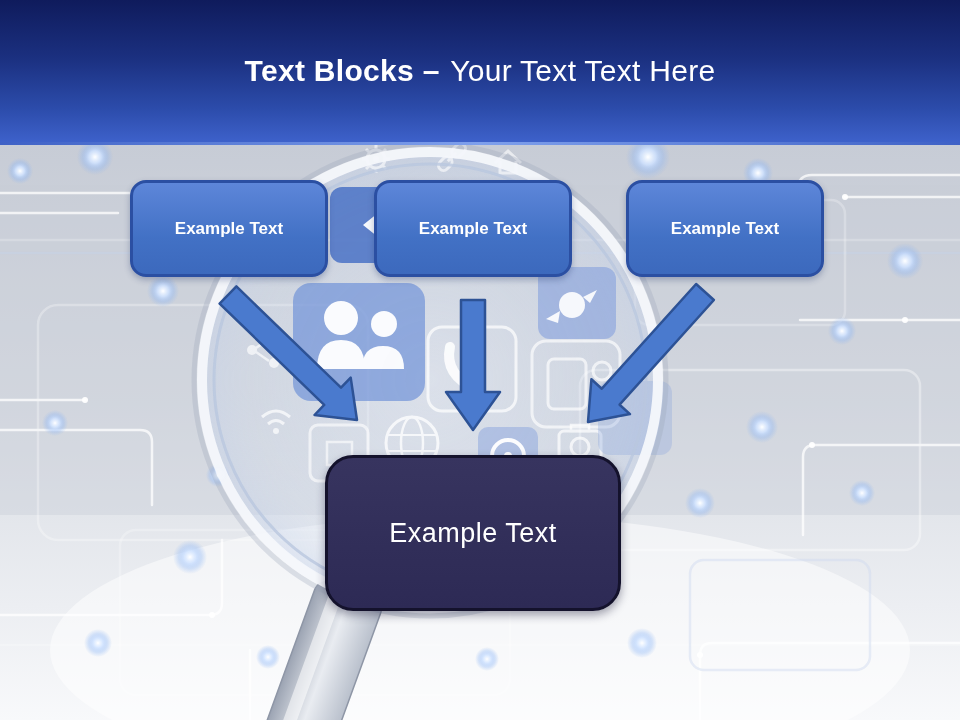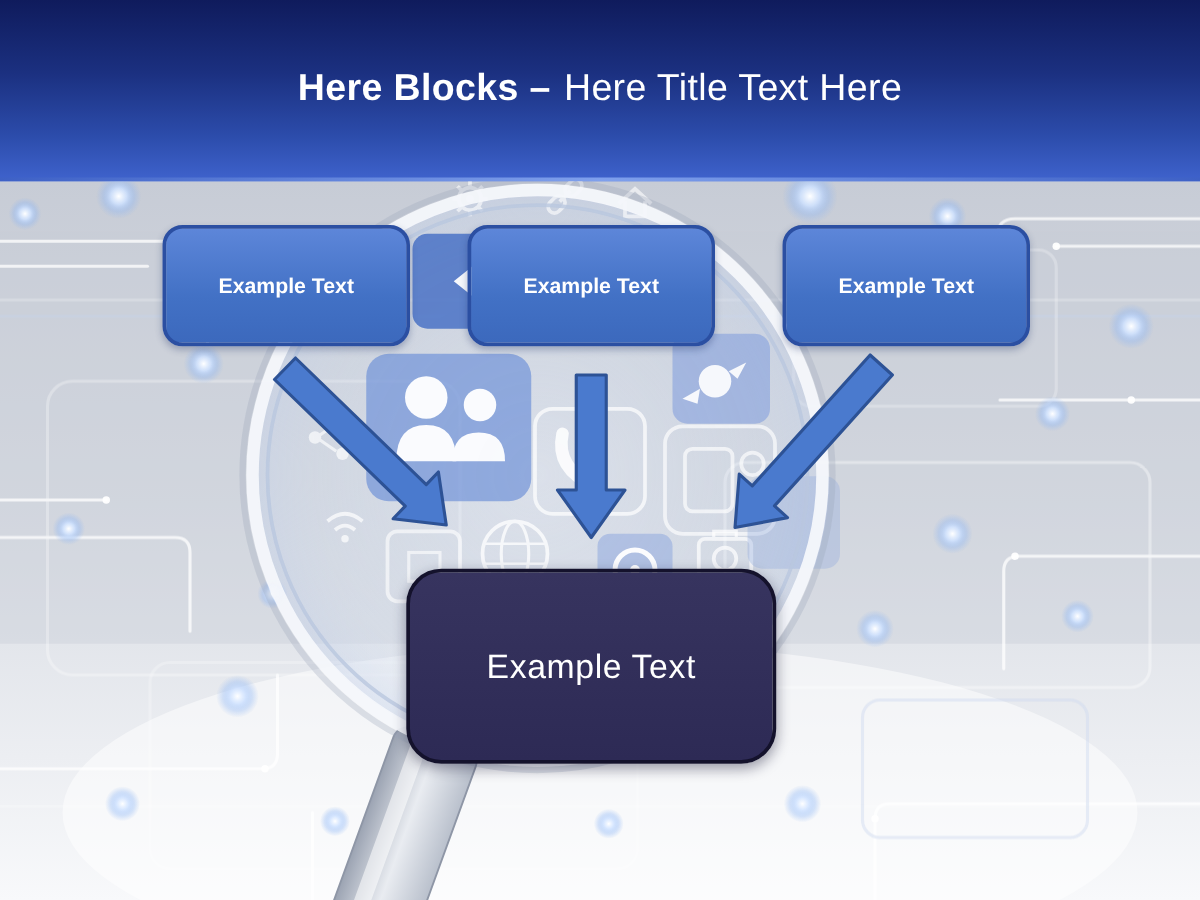--- a/index.html
+++ b/index.html
@@ -217,21 +217,21 @@
 
     <g fill="none">
       <circle cx="430" cy="235" r="236" stroke="#9aa6ba" stroke-width="5" opacity=".3"></circle>
       <circle cx="430" cy="235" r="228" stroke="#f4f7fb" stroke-width="10" opacity=".95"></circle>
       <circle cx="430" cy="235" r="216" stroke="#b9c7de" stroke-width="3" opacity=".8"></circle>
     </g>
   </svg>
 
   <div class="header">
     <div class="title">
-      <span class="t-bold">Here Blocks –</span><span class="t-reg">Here Title Text Here</span>
+      <span class="t-bold">Text Blocks –</span><span class="t-reg">Your Text Text Here</span>
     </div>
   </div>
 
   <div class="top-box" style="left:130px;">
     <span class="box-label">Example Text</span>
   </div>
   <div class="top-box" style="left:374px;">
     <span class="box-label">Example Text</span>
   </div>
   <div class="top-box" style="left:626px;">

